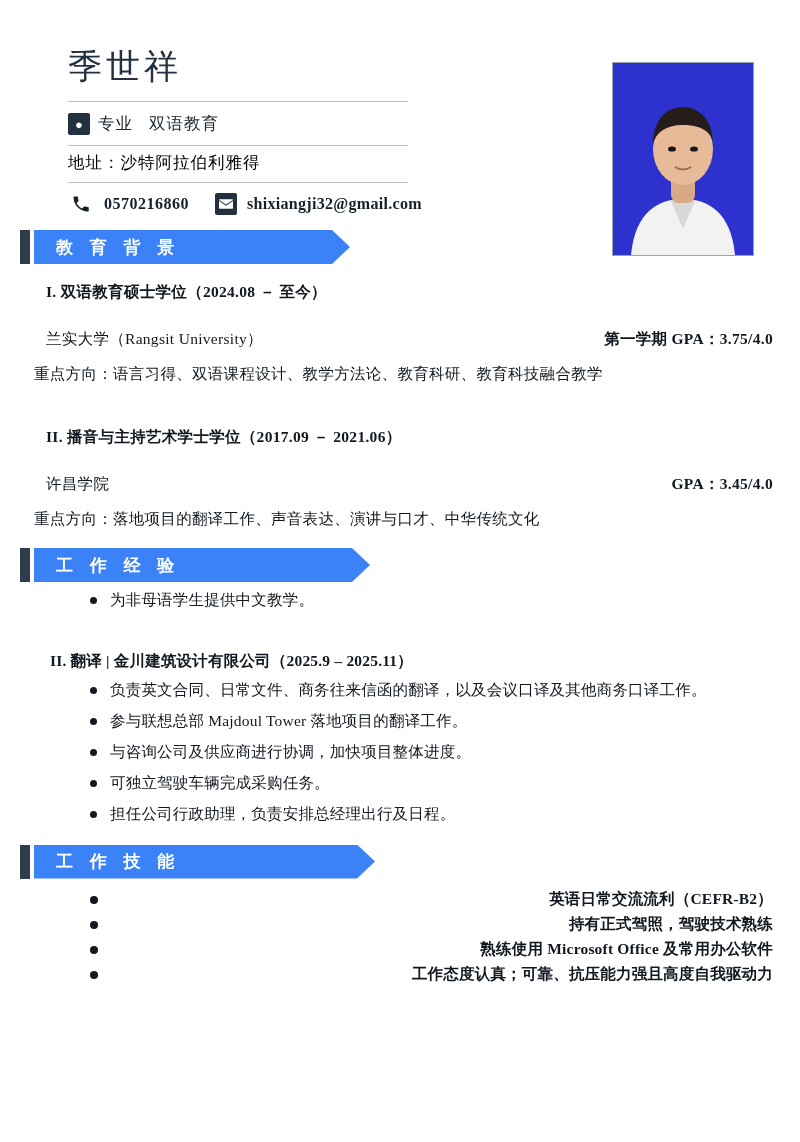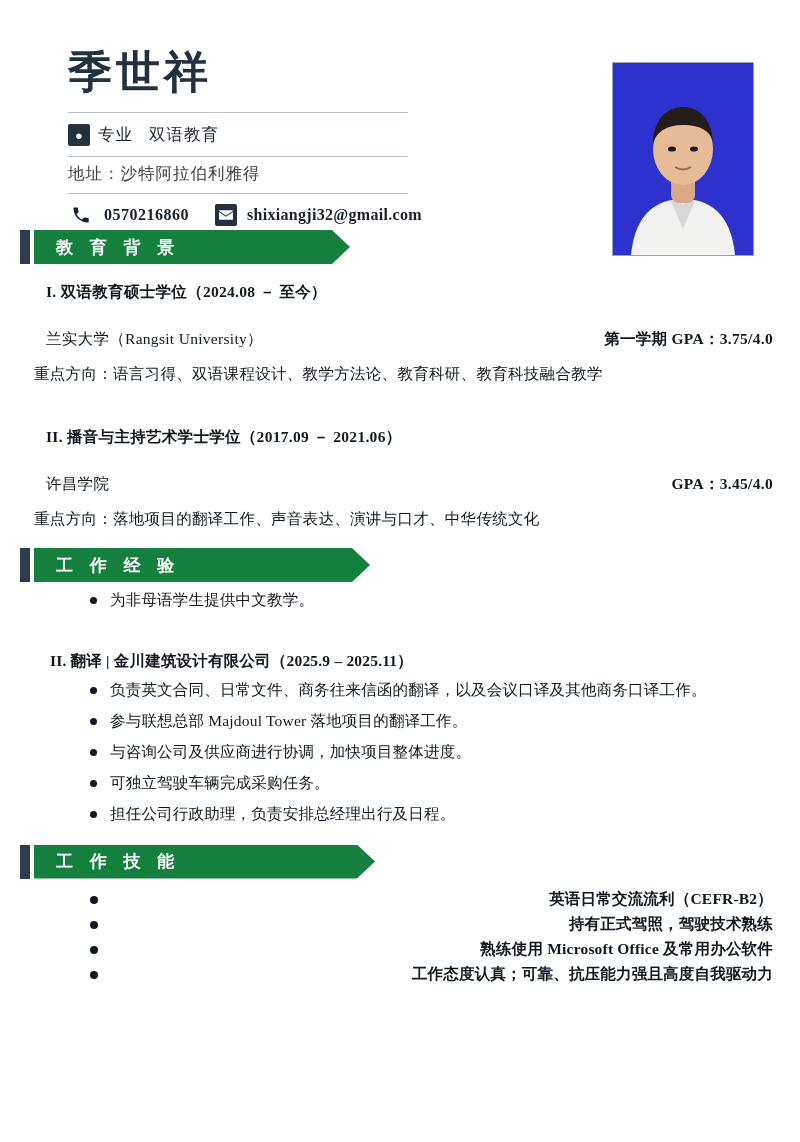--- a/index.html
+++ b/index.html
@@ -24,22 +24,22 @@
 
   
   .header {
     position: relative;
     padding: 48px 40px 0 40px;
     height: 230px;
     box-sizing: border-box;
   }
   .name {
     font-family: "Liberation Sans", sans-serif;
-    font-size: 44px;
-    font-weight: bold;
+    font-size: 34px;
+    font-weight: normal;
     color: #23303f;
     letter-spacing: 4px;
     margin: 0 0 0 28px;
     padding-bottom: 10px;
     line-height: 1.1;
   }
   .hr-line {
     width: 340px;
     height: 1px;
     background: #b9c0c7;
@@ -58,21 +58,21 @@
     margin-left: 8px;
     letter-spacing: 1px;
   }
   .info-row .value {
     margin-left: 16px;
     letter-spacing: 1px;
   }
   .addr-row {
     margin: 6px 0 0 28px;
     font-size: 16.5px;
-    color: #404040;
+    color: #000000;
     font-family: "Liberation Sans", sans-serif;
     letter-spacing: 1px;
   }
   .contact-row {
     display: flex;
     align-items: center;
     margin: 10px 0 0 28px;
     font-size: 16px;
     color: #16202b;
   }
@@ -129,21 +129,21 @@
     display: flex;
     align-items: stretch;
     width: 330px;
   }
   .banner-bar {
     width: 10px;
     background: #2e3c4d;
   }
   .banner-main {
     flex: 1;
-    background: #15803d;
+    background: #3b82f6;
     color: #ffffff;
     font-family: "Liberation Sans", sans-serif;
     font-size: 17px;
     font-weight: bold;
     letter-spacing: 6px;
     display: flex;
     align-items: center;
     padding-left: 22px;
     box-sizing: border-box;
     clip-path: polygon(0 0, calc(100% - 18px) 0, 100% 50%, calc(100% - 18px) 100%, 0 100%);

